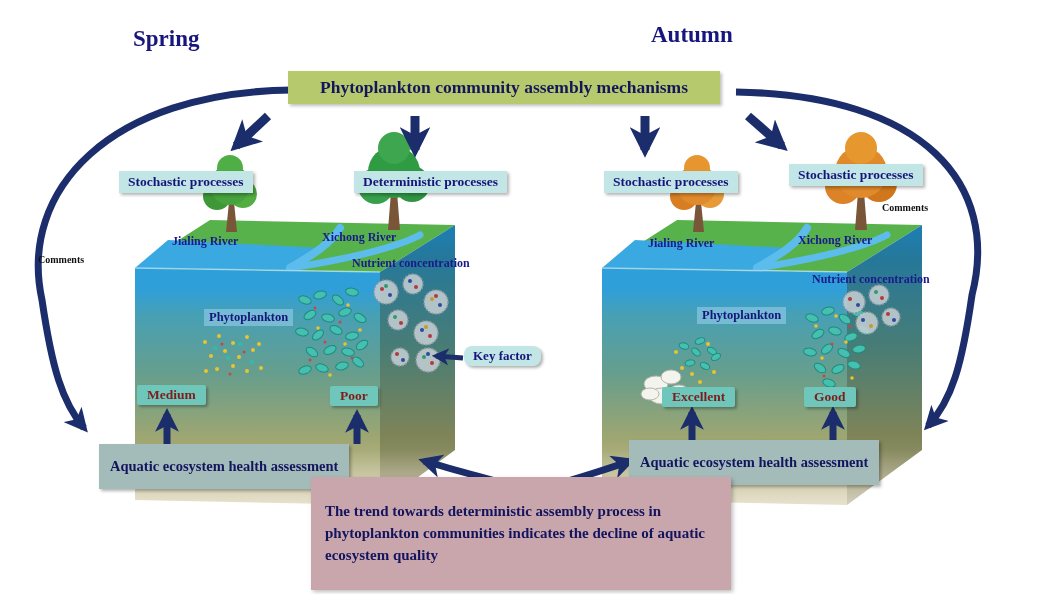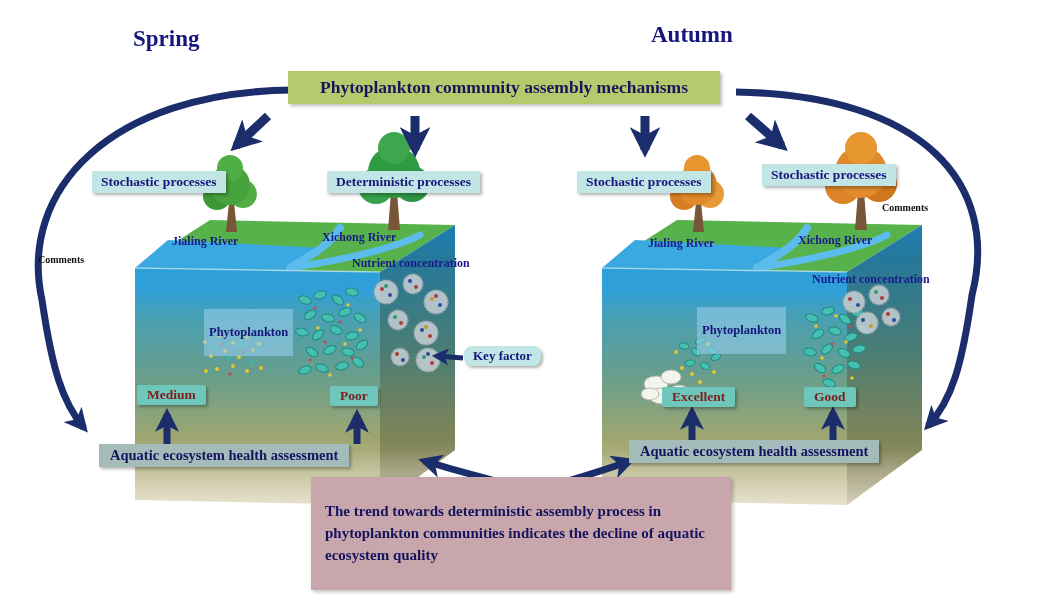--- a/index.html
+++ b/index.html
@@ -11,40 +11,40 @@
   .abs{position:absolute;}
   .season{font-size:23px;font-weight:bold;color:#16167e;}
   .title-box{
     left:288px;top:71px;width:432px;height:33px;
     background:#b6c96c;color:#15155c;font-size:17.5px;font-weight:bold;
     display:flex;align-items:center;justify-content:center;
     box-shadow:2px 2px 3px rgba(0,0,0,.25);
   }
   .process-box{
     background:#c2e6e6;color:#15157a;font-size:13.5px;font-weight:bold;
-    padding:3px 9px;box-shadow:2px 2px 3px rgba(0,0,0,.3);white-space:nowrap;
+    padding:3px 9px;box-shadow:2px 2px 3px rgba(0,0,0,.3);white-space:nowrap;margin-left:27px;
   }
   .comments{font-size:10px;font-weight:bold;color:#111111;}
   .river-label{font-size:12px;font-weight:bold;color:#1a1a8c;white-space:nowrap;}
   .nutrient-label{font-size:12px;font-weight:bold;color:#1a1a8c;white-space:nowrap;}
   .phyto-label{
     font-size:12.5px;font-weight:bold;color:#15157a;background:rgba(150,205,235,.6);
-    padding:16px 5px;white-space:nowrap;
+    padding:1px 5px;white-space:nowrap;
   }
   .keyfactor-box{
     background:#c2e6e6;color:#15157a;font-size:13px;font-weight:bold;
     padding:2px 9px;box-shadow:2px 2px 3px rgba(0,0,0,.3);white-space:nowrap;
   }
   .rating{
     background:#6fc6ba;color:#7f1d1d;font-size:13.5px;font-weight:bold;
     padding:2px 10px;border-radius:2px;box-shadow:2px 2px 3px rgba(0,0,0,.3);white-space:nowrap;
   }
   .assessment{
     background:#a3bcba;color:#14145e;font-size:14.5px;font-weight:bold;
-    padding:3px 11px;box-shadow:2px 2px 3px rgba(0,0,0,.3);white-space:nowrap;
+    padding:14px 11px;box-shadow:2px 2px 3px rgba(0,0,0,.3);white-space:nowrap;
   }
   .conclusion{
     left:311px;top:477px;width:392px;background:#c9a6ab;color:#14145e;
     font-size:15px;font-weight:bold;line-height:1.45;padding:24px 14px;
     box-shadow:2px 2px 4px rgba(0,0,0,.25);
   }
 </style>
 </head>
 <body>
 

